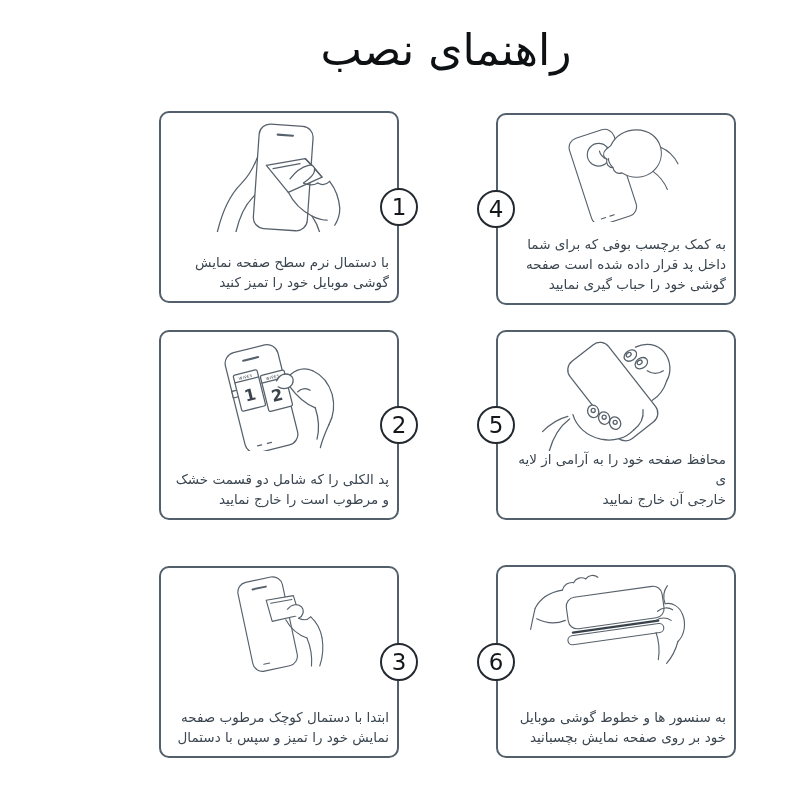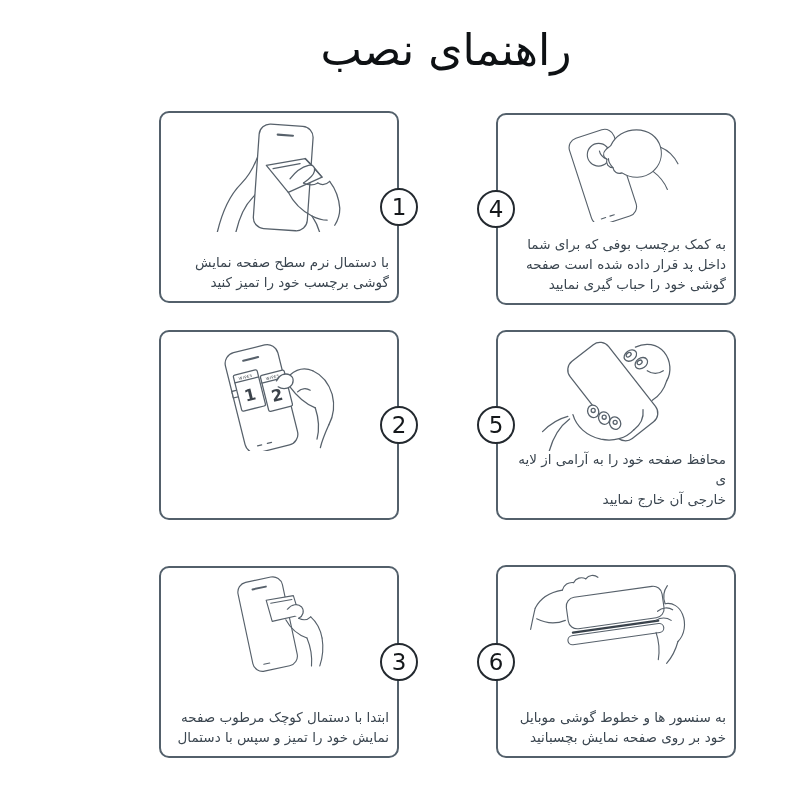--- a/index.html
+++ b/index.html
@@ -88,21 +88,21 @@
         <path d="M126,88 C132,100 142,110 154,116 C160,119 166,121 172,121"></path>
         <path d="M175,75 C182,84 186,95 187,107 C187,114 185,121 181,127"></path>
         <path d="M154,116 C158,122 161,128 163,135"></path>
       </svg>
     </div>
     <div class="badge badge-right">
         <span>1</span>
       </div>
     <div class="caption">
       <div>با دستمال نرم سطح صفحه نمایش</div>
-      <div>گوشی برچسب خود را تمیز کنید</div>
+      <div>گوشی موبایل خود را تمیز کنید</div>
     </div>
   </div>
 
   <div class="step-box s2">
     <div class="illus">
       <svg class="art" width="222" height="114" viewBox="0 0 230 135">
         <g transform="rotate(-14 95 72)">
           <rect class="fillw" x="62" y="12" width="64" height="122" rx="13"></rect>
           <path class="thick" d="M84,24 h18"></path>
           <path d="M76,126 h5 M88,126 h5"></path>
@@ -122,20 +122,22 @@
         <path d="M128,59 C136,70 146,79 158,84"></path>
         <path d="M137,65 C141,61 147,60 152,63"></path>
         <path d="M174,104 C170,113 166,122 164,131"></path>
         <path d="M158,84 C162,96 163,109 160,121"></path>
       </svg>
     </div>
     <div class="badge badge-right">
         <span>2</span>
       </div>
     <div class="caption">
+      <div>پد الکلی را که شامل دو قسمت خشک</div>
+      <div>و مرطوب است را خارج نمایید</div>
     </div>
   </div>
 
   <div class="step-box s3">
     <div class="illus">
       <svg class="art" width="214" height="102" viewBox="0 0 230 135">
         <g transform="rotate(-12 98 68)">
           <rect class="fillw" x="70" y="8" width="60" height="120" rx="13"></rect>
           <path class="thick" d="M90,19 h18"></path>
           <path d="M84,119 h8"></path>

